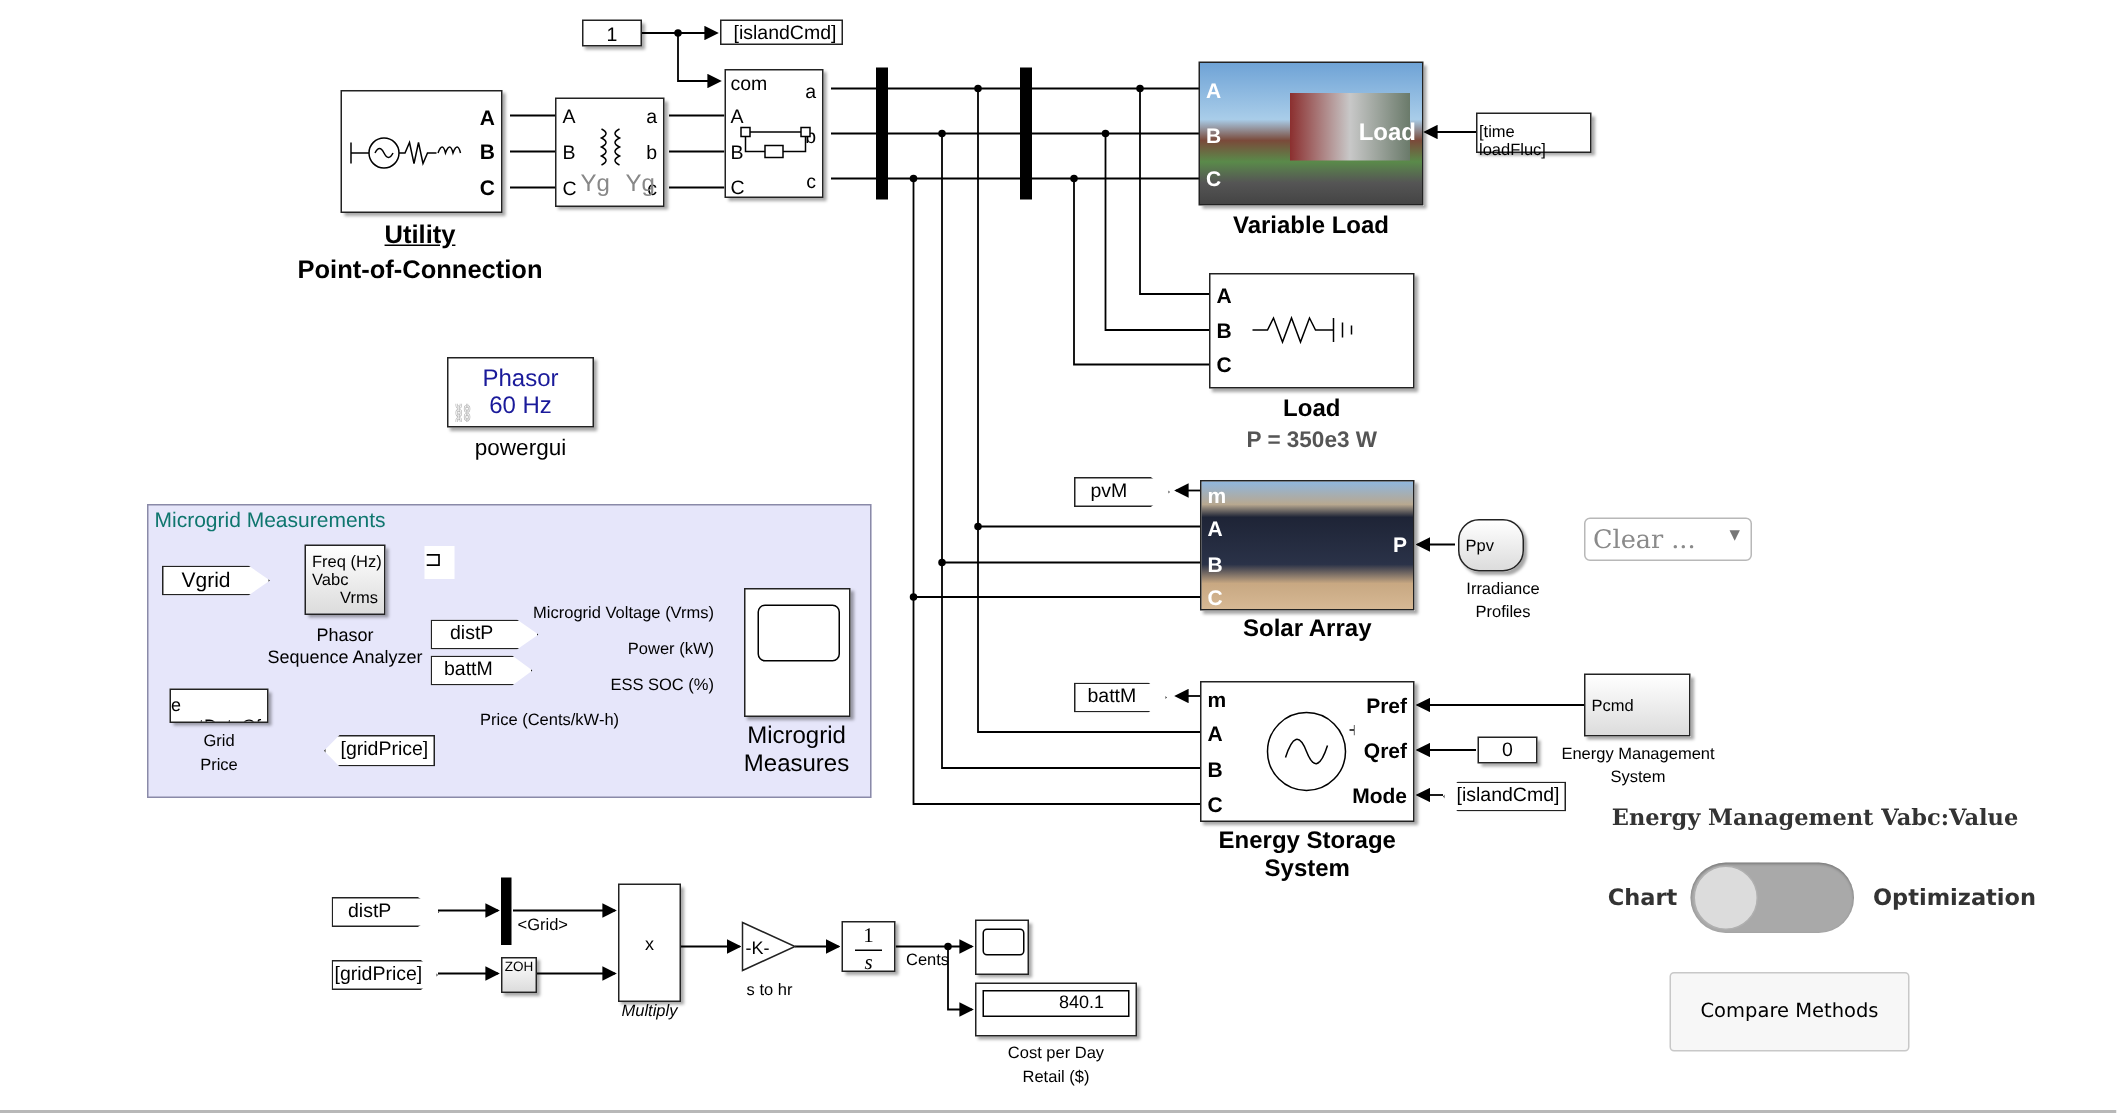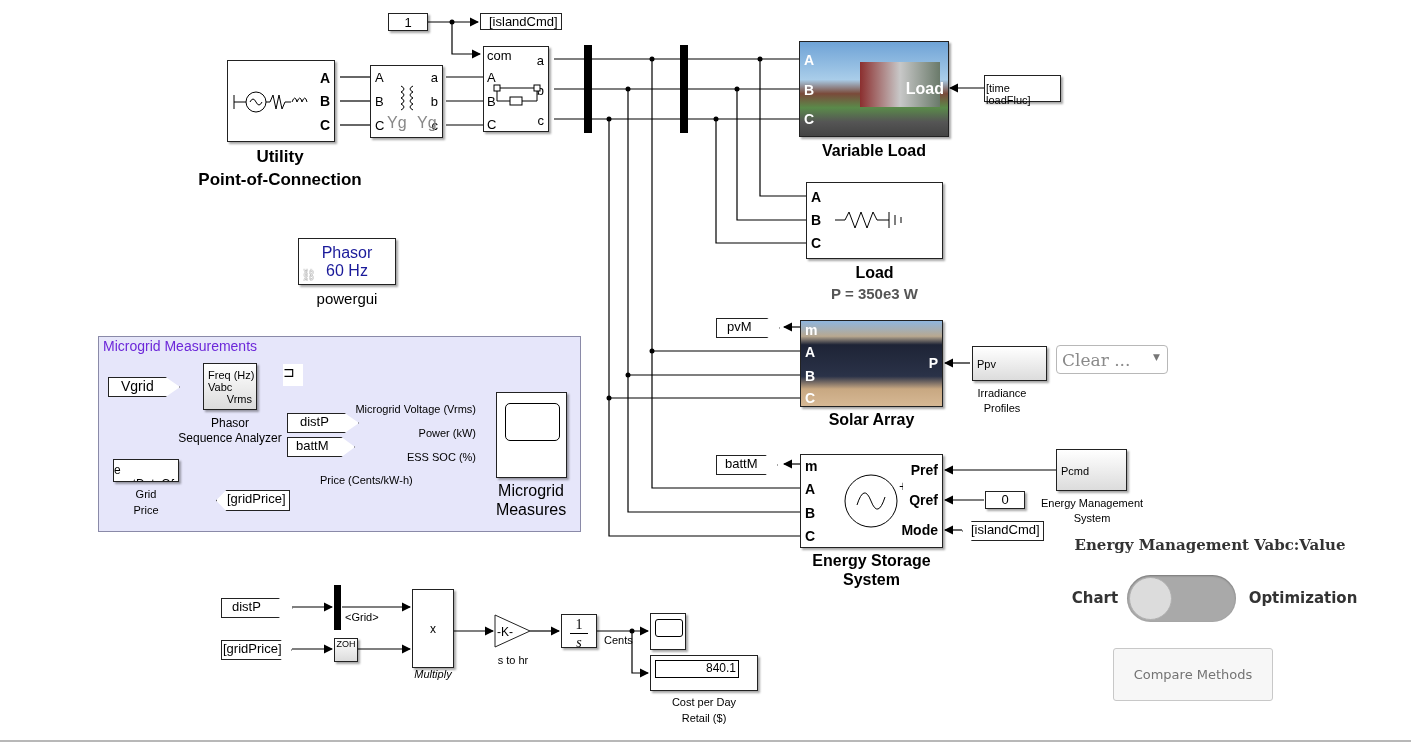--- a/index.html
+++ b/index.html
@@ -8,21 +8,21 @@
   .blk{position:absolute;background:#fff;border:1px solid #222;box-shadow:2px 2px 2px rgba(0,0,0,.35);box-sizing:border-box;}
   .lbl{position:absolute;text-align:center;white-space:nowrap;}
   .bold{font-weight:bold;}
   .port{position:absolute;font-size:14px;font-weight:bold;}
   .small{font-size:11px;}
   .tag{position:absolute;font-size:13px;}
   .grad{background:linear-gradient(#fff,#dcdcdc);}
   .area{position:absolute;left:98px;top:336px;width:483px;height:196px;background:#e6e6fa;border:1px solid #8a8aa8;box-sizing:border-box;}
   .sw{position:absolute;left:1127px;top:575px;width:109px;height:47px;border-radius:24px;background:#a9a9a9;box-shadow:inset 0 1px 2px rgba(0,0,0,.3);}
   .knob{position:absolute;left:2px;top:2px;width:43px;height:43px;border-radius:50%;background:#dcdcdc;border:1px solid #b0b0b0;box-sizing:border-box;}
-  .btn{position:absolute;left:1113px;top:648px;width:158px;height:51px;background:#f7f7f7;border:1px solid #c8c8c8;border-radius:3px;font-family:"DejaVu Sans",sans-serif;font-size:13px;color:#737373;display:flex;align-items:center;justify-content:center;}
+  .btn{position:absolute;left:1113px;top:648px;width:158px;height:51px;background:#f7f7f7;border:1px solid #c8c8c8;border-radius:3px;font-family:"DejaVu Sans",sans-serif;font-size:13px;color:#000000;display:flex;align-items:center;justify-content:center;}
   .dd{position:absolute;left:1056px;top:345px;width:112px;height:29px;border:1px solid #b8b8b8;border-radius:4px;background:#fff;font-family:"DejaVu Serif",serif;font-size:17px;color:#8a8a8a;box-sizing:border-box;padding:4px 0 0 5px;}
 </style>
 </head>
 <body>
 
 <svg class="wires" width="1411" height="742">
   <defs>
     <marker id="ar" markerWidth="8" markerHeight="8" refX="7" refY="4" orient="auto">
         <path d="M0,0 L8,4 L0,8 z" fill="#000"></path>
       </marker>
@@ -114,21 +114,21 @@
         <circle cx="24" cy="21" r="10"></circle>
         <path d="M18 21 q3 -6 6 0 q3 6 6 0"></path>
         <path d="M34 21 l4 0 l3 -7 l3 14 l3 -14 l3 14 l3 -7 l6 0"></path>
         <path d="M60 21 q3 -8 5 0 q3 -8 5 0 q3 -8 5 0"></path>
       </g>
   </svg>
   <div class="port" style="right:4px;top:9px;">A</div>
   <div class="port" style="right:4px;top:32px;">B</div>
   <div class="port" style="right:4px;top:56px;">C</div>
 </div>
-<div class="lbl bold" style="left:230px;top:147px;width:100px;font-size:17px;">Utility</div>
+<div class="lbl bold" style="left:230px;top:147px;width:100px;font-size:17px;text-decoration:underline;">Utility</div>
 <div class="lbl bold" style="left:180px;top:170px;width:200px;font-size:17px;">Point-of-Connection</div>
 
 <div class="blk" style="left:370px;top:65px;width:73px;height:73px;font-size:13px;">
   <div style="position:absolute;left:4px;top:4px;">A</div>
   <div style="position:absolute;left:4px;top:28px;">B</div>
   <div style="position:absolute;left:4px;top:52px;">C</div>
   <div style="position:absolute;right:4px;top:4px;">a</div>
   <div style="position:absolute;right:4px;top:28px;">b</div>
   <div style="position:absolute;right:4px;top:52px;">c</div>
   <div style="position:absolute;left:16px;top:48px;color:#888;font-size:16px;">Yg</div>
@@ -180,21 +180,21 @@
 <div class="lbl bold" style="left:806px;top:285px;width:137px;font-size:15px;color:#555;">P = 350e3 W</div>
 
 <div class="blk" style="left:298px;top:238px;width:98px;height:47px;color:#1a1a9a;font-size:16px;text-align:center;line-height:18px;padding-top:5px;">
   <div>Phasor</div>
   <div>60 Hz</div>
   <span style="position:absolute;left:2px;bottom:0;color:#aaa;font-size:12px;">⛓</span>
 </div>
 <div class="lbl" style="left:298px;top:290px;width:98px;font-size:15px;">powergui</div>
 
 <div class="area">
-  <div style="position:absolute;left:4px;top:1px;font-size:14px;color:#6d28d9;">Microgrid Measurements</div>
+  <div style="position:absolute;left:4px;top:1px;font-size:14px;color:#0f766e;">Microgrid Measurements</div>
 </div>
 <div class="tag" style="left:108px;top:377px;width:58px;height:18px;border:1px solid #222;background:#fff;padding-left:12px;font-size:14px;clip-path:polygon(0 0,80% 0,100% 50%,80% 100%,0 100%);">Vgrid</div>
 <div class="blk grad" style="left:203px;top:363px;width:54px;height:47px;font-size:11px;">
   <div style="position:absolute;left:4px;top:5px;">Freq (Hz)</div>
   <div style="position:absolute;left:4px;top:17px;">Vabc</div>
   <div style="position:absolute;right:4px;top:29px;">Vrms</div>
 </div>
 <div style="position:absolute;left:283px;top:364px;width:20px;height:22px;background:#fff;font-size:14px;">⊐</div>
 <div class="lbl small" style="left:170px;top:416px;width:120px;font-size:12px;">Phasor</div>
 <div class="lbl small" style="left:170px;top:431px;width:120px;font-size:12px;">Sequence Analyzer</div>
@@ -216,21 +216,21 @@
 
 <div class="tag" style="left:716px;top:318px;width:52px;height:18px;border:1px solid #222;background:#fff;padding-left:10px;clip-path:polygon(0 0,80% 0,100% 50%,80% 100%,0 100%);">pvM</div>
 <div class="blk" style="left:800px;top:320px;width:143px;height:87px;background:linear-gradient(#8fb6de 0%,#b8a890 18%,#1e2436 28%,#2a3248 65%,#c8a882 80%,#d6b894 100%);">
   <div class="port" style="left:4px;top:1px;color:#fff;">m</div>
   <div class="port" style="left:4px;top:23px;color:#fff;">A</div>
   <div class="port" style="left:4px;top:47px;color:#fff;">B</div>
   <div class="port" style="left:4px;top:69px;color:#fff;">C</div>
   <div class="port" style="right:4px;top:34px;color:#fff;">P</div>
 </div>
 <div class="lbl bold" style="left:800px;top:411px;width:143px;font-size:16px;">Solar Array</div>
-<div class="blk grad" style="left:972px;top:346px;width:75px;height:35px;font-size:11px;padding:11px 0 0 4px;">Ppv</div>
+<div class="blk grad" style="left:972px;top:346px;width:44px;height:35px;font-size:11px;padding:11px 0 0 4px;border-radius:14px;">Ppv</div>
 <div class="lbl small" style="left:962px;top:387px;width:80px;">Irradiance</div>
 <div class="lbl small" style="left:962px;top:402px;width:80px;">Profiles</div>
 
 <div class="dd">
   <span>Clear ...</span>
   <span style="position:absolute;right:7px;top:6px;font-size:9px;color:#777;">▼</span>
 </div>
 
 <div class="tag" style="left:716px;top:455px;width:52px;height:18px;border:1px solid #222;background:#fff;padding-left:8px;clip-path:polygon(0 0,80% 0,100% 50%,80% 100%,0 100%);">battM</div>
 <div class="blk" style="left:800px;top:454px;width:143px;height:94px;">
@@ -277,18 +277,18 @@
 <div class="blk" style="left:561px;top:614px;width:36px;height:34px;text-align:center;font-family:'Liberation Serif',serif;font-size:14px;line-height:13px;padding-top:3px;">
   <div>1</div>
   <div style="border-top:1px solid #000;margin:2px 8px;"></div>
   <div style="font-style:italic;">s</div>
 </div>
 <div class="lbl small" style="left:604px;top:634px;">Cents</div>
 <div class="blk" style="left:650px;top:613px;width:36px;height:37px;">
   <div style="position:absolute;left:4px;top:5px;width:26px;height:16px;border:1px solid #000;border-radius:3px;"></div>
 </div>
 <div class="blk" style="left:650px;top:655px;width:108px;height:36px;">
-  <div style="position:absolute;left:4px;top:4px;width:80px;height:16px;border:1px solid #000;font-size:12px;text-align:right;padding-right:2px;">840.1</div>
+  <div style="position:absolute;left:4px;top:4px;width:80px;height:16px;border:1px solid #000;font-size:12px;text-align:right;padding-right:16px;">840.1</div>
 </div>
 <div class="lbl small" style="left:644px;top:696px;width:120px;">Cost per Day</div>
 <div class="lbl small" style="left:644px;top:712px;width:120px;">Retail ($)</div>
 
 <div style="position:absolute;left:0;top:740px;width:1411px;height:2px;background:#b8b8b8;"></div>
 
 </body></html>

